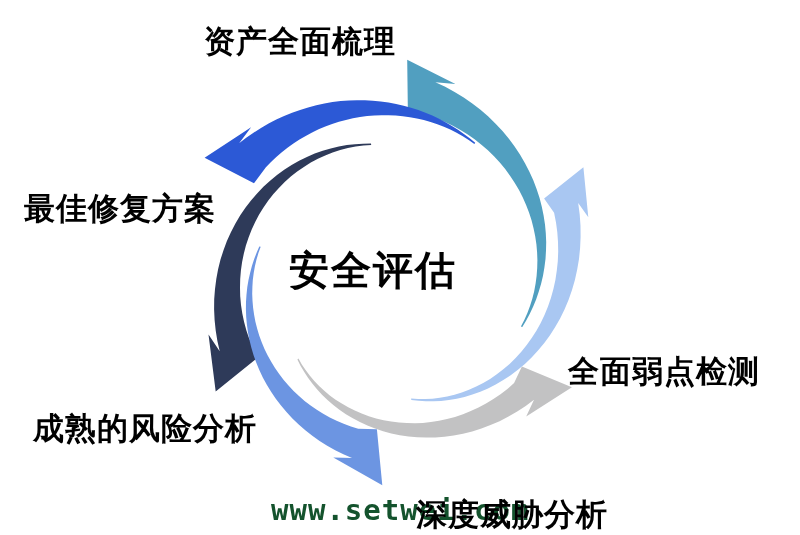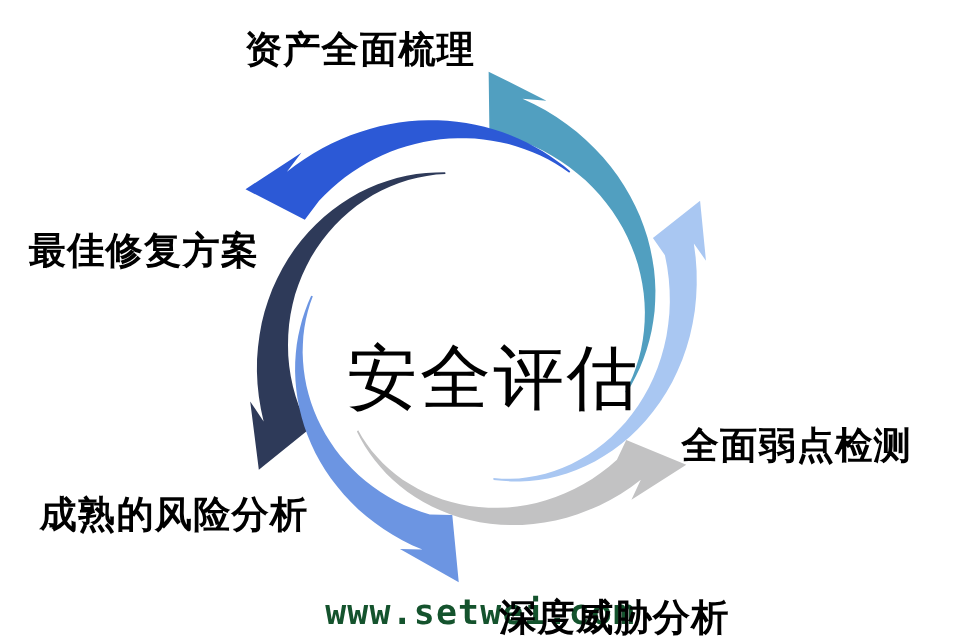--- a/index.html
+++ b/index.html
@@ -13,22 +13,22 @@
     position:absolute;z-index:2;font-weight:bold;font-size:31px;line-height:1.1;
     color:#000;white-space:nowrap;letter-spacing:1px;text-align:center;
   }
   #label-asset{left:204px;top:25px;}
   #label-baseline{left:530px;top:104px;}
   #label-weakness{left:568px;top:322px;margin-top:33px;}
   #label-threat{left:416px;top:498px;}
   #label-risk{left:33px;top:412px;}
   #label-remediation{left:24px;top:192px;}
   #center-title{
-    position:absolute;z-index:2;left:289px;top:243px;font-weight:normal;font-size:59px;
-    color:#000;letter-spacing:2px;white-space:nowrap;margin-top:33px;
+    position:absolute;z-index:2;left:289px;top:243px;font-weight:bold;font-size:40px;
+    color:#000;letter-spacing:2px;white-space:nowrap;
   }
   #watermark{
     position:absolute;z-index:1;left:271px;top:493px;color:#14532d;white-space:nowrap;
     font-family:"DejaVu Sans Mono","Liberation Mono",monospace;font-weight:bold;
     font-size:29px;letter-spacing:1px;
   }
 </style>
 </head>
 <body>
 

